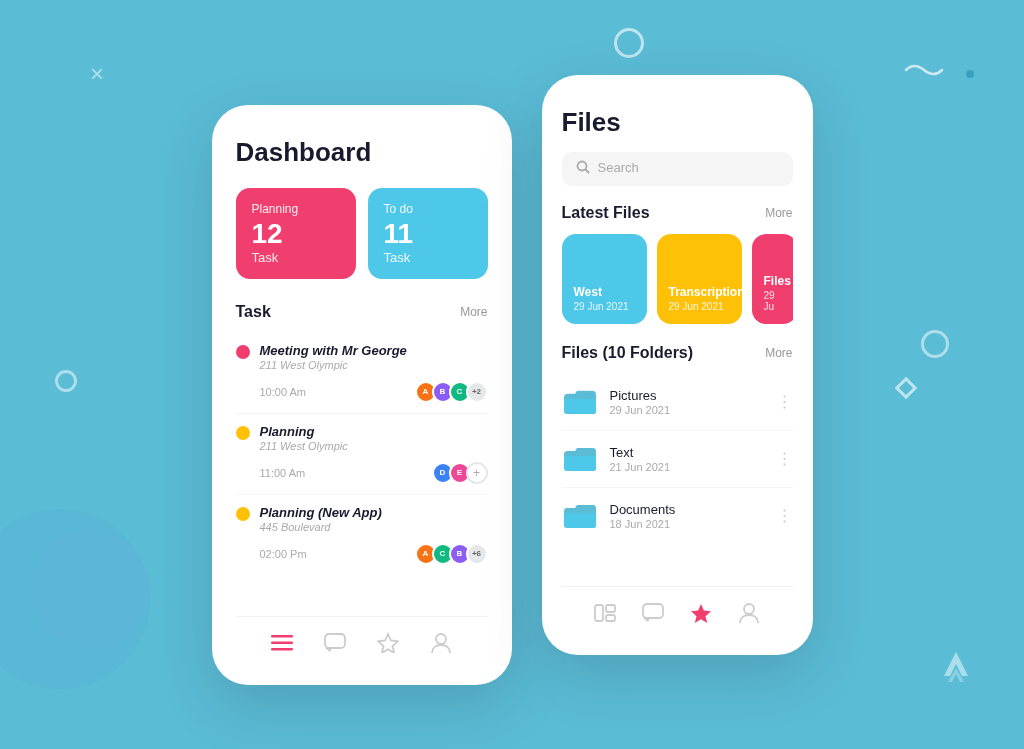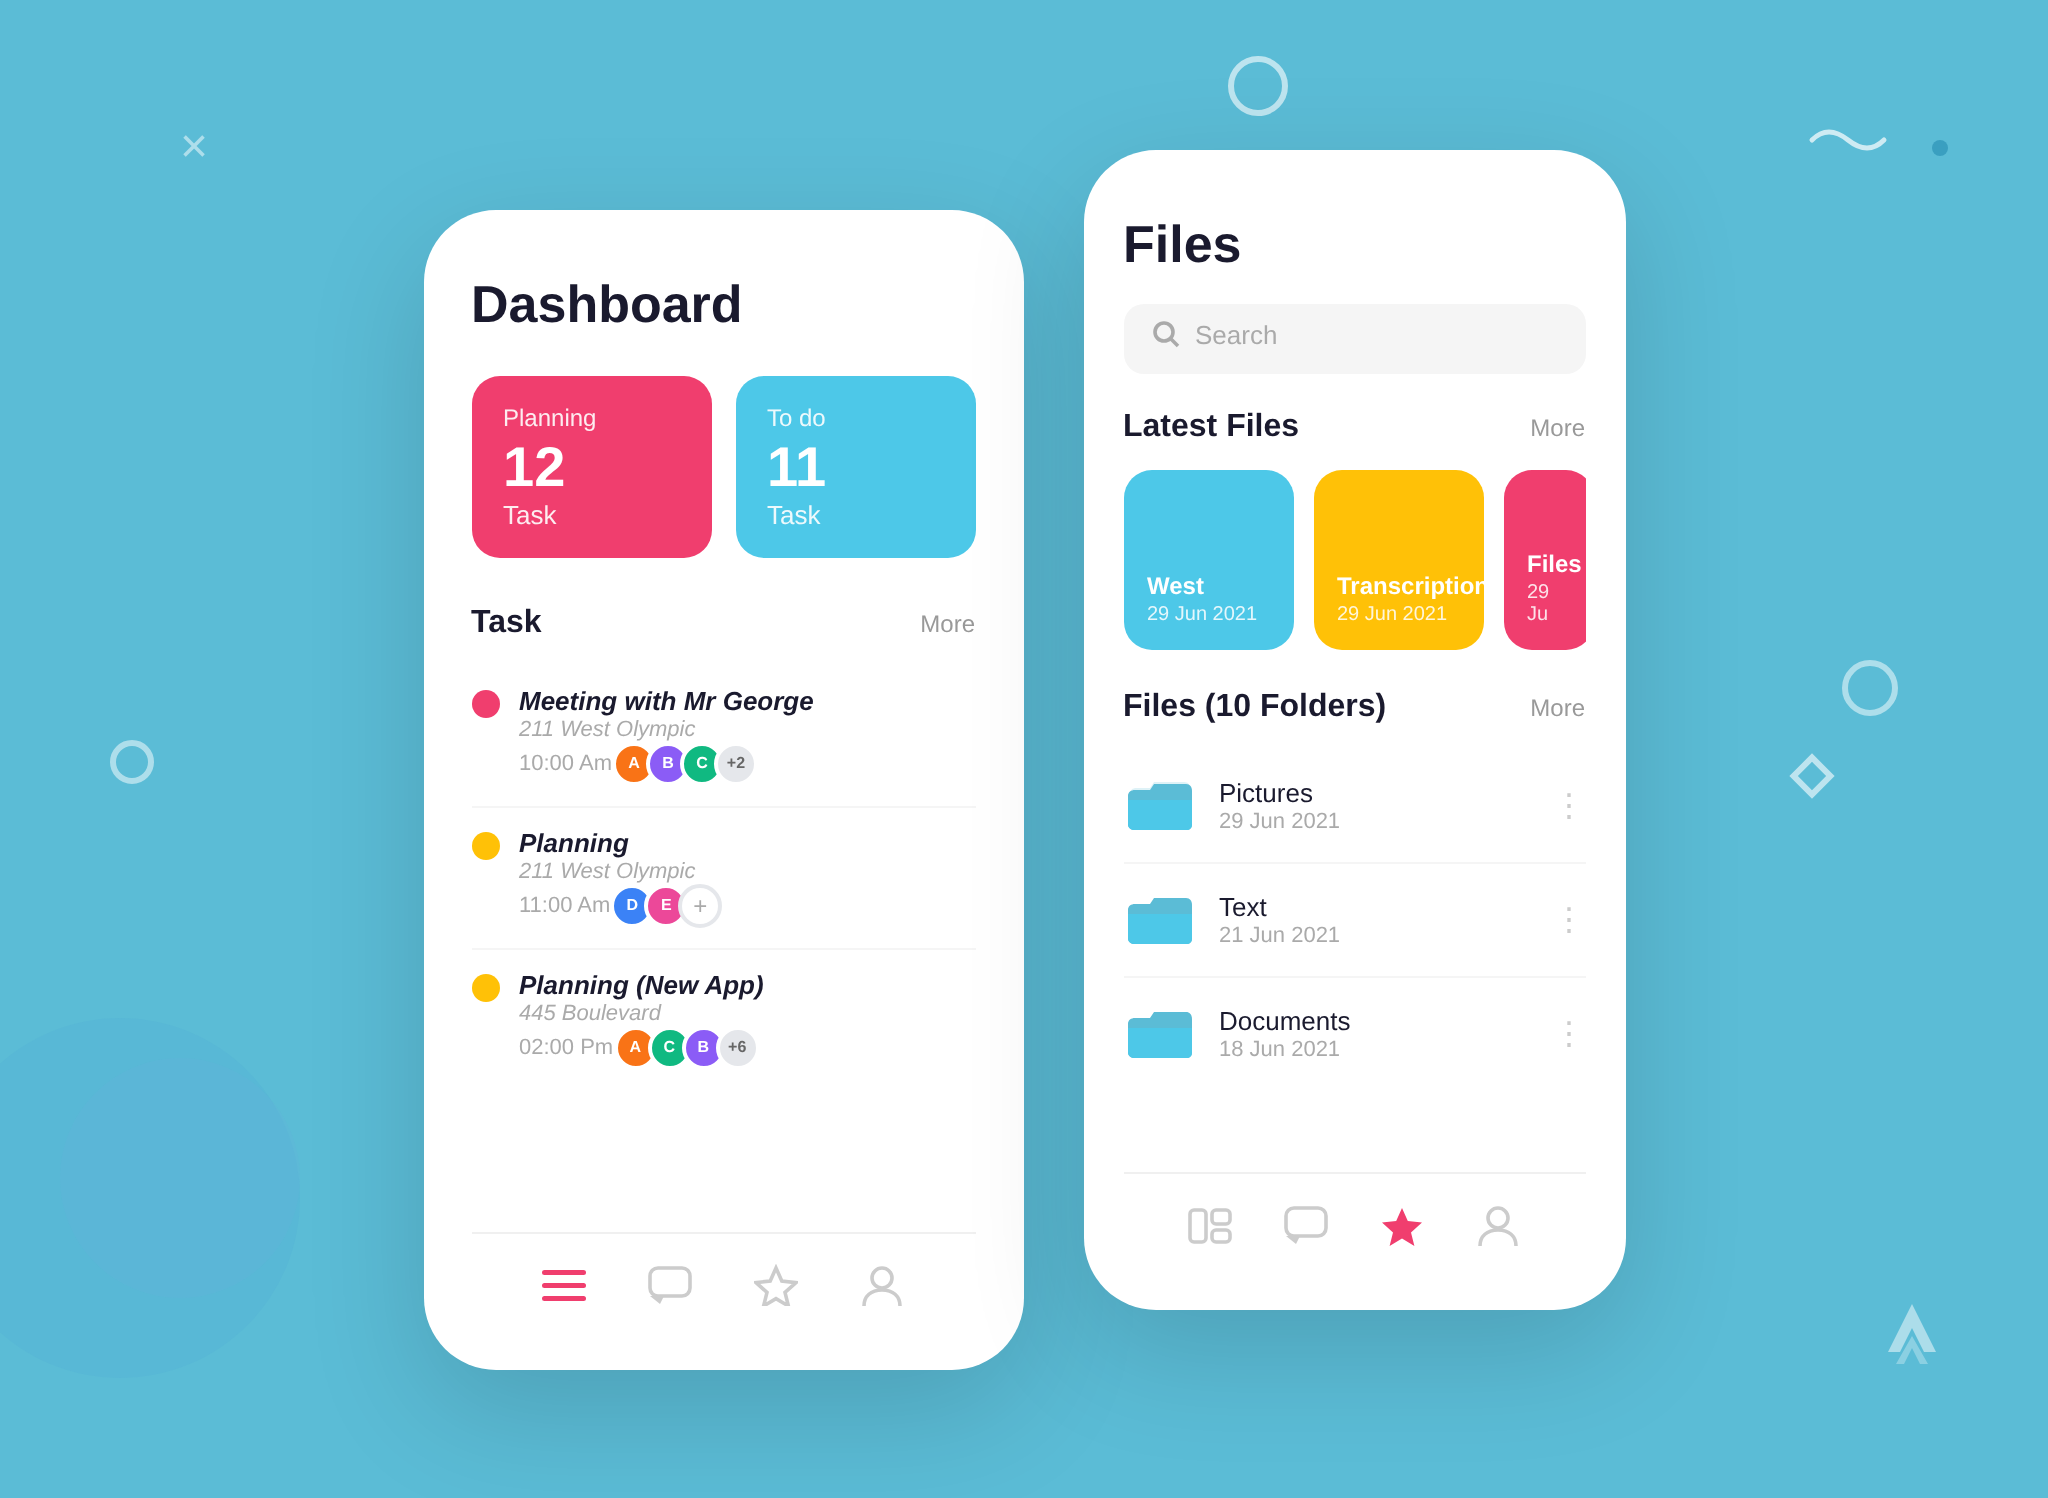--- a/index.html
+++ b/index.html
@@ -171,23 +171,23 @@
     }
 
     .task-location {
       font-size: 11px;
       color: #aaa;
       margin-top: 1px;
     }
 
     .task-footer {
       display: flex;
-      justify-content: flex-start;
-      align-items: center;
-      margin-top: 0;
+      justify-content: space-between;
+      align-items: center;
+      margin-top: 10px;
       padding-left: 24px;
     }
 
     .task-time {
       font-size: 11px;
       color: #aaa;
     }
 
     .avatars {
       display: flex;

